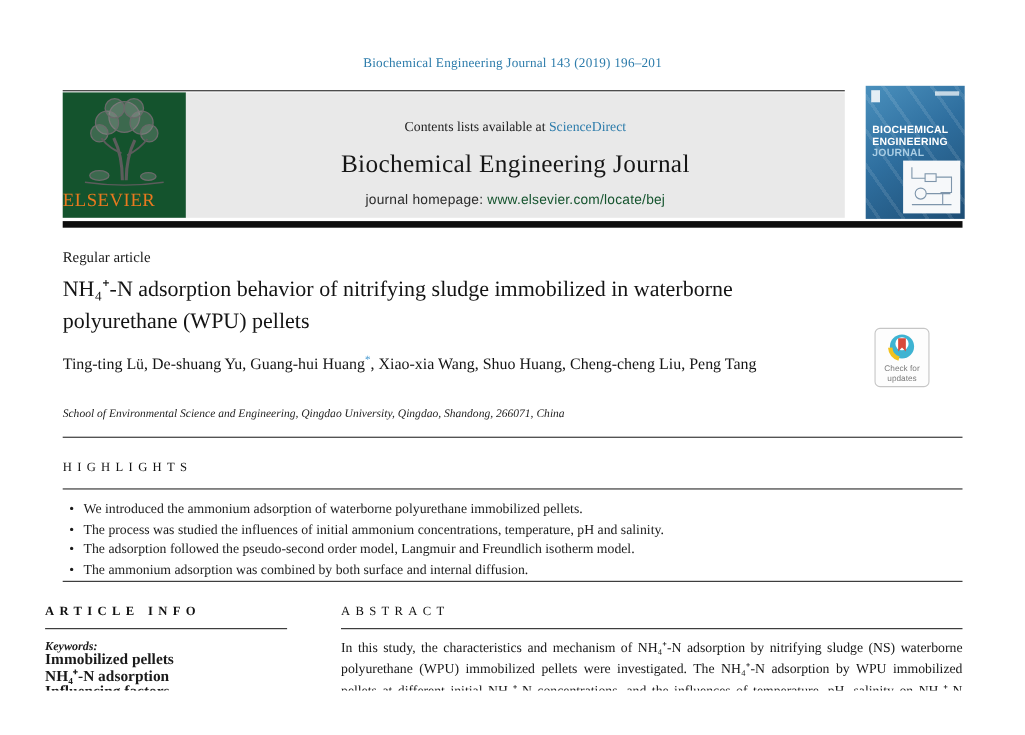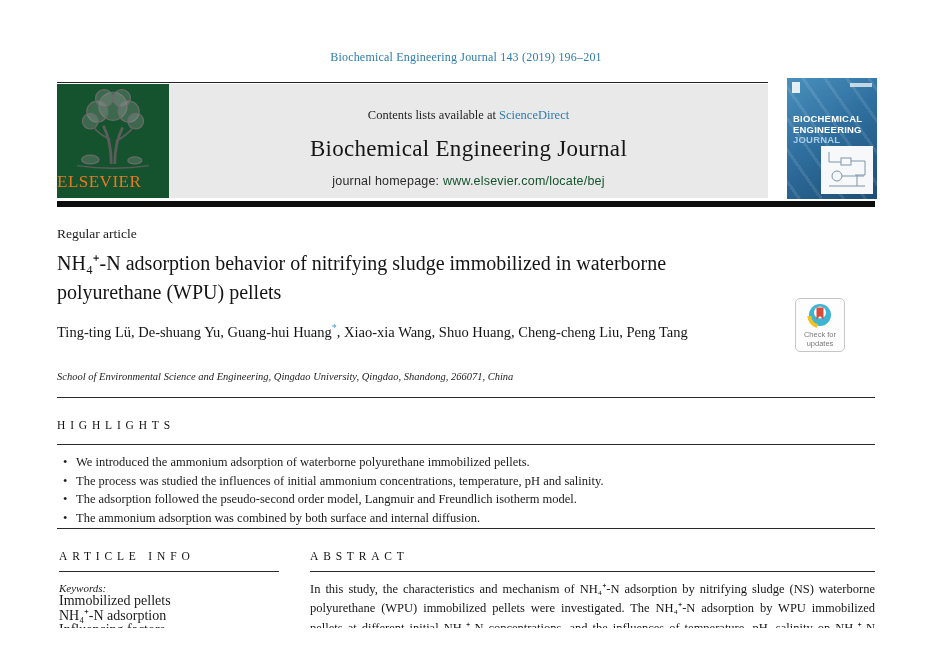--- a/index.html
+++ b/index.html
@@ -72,21 +72,21 @@
   .corr-marker { color:#4699d0; font-size:10px; vertical-align:super; cursor:pointer; }
   .affiliation { position:absolute; left:57px; top:371px; font-style:italic; font-size:10.5px; color:#222; }
   .rule { position:absolute; left:57px; width:818px; height:1px; background:#2a2a2a; }
   
   .sec-heading { font-size:11.5px; color:#111; letter-spacing:0.42em; }
   .highlights-heading { position:absolute; left:57px; top:419px; }
   .highlights-list { position:absolute; left:63px; top:453px; width:800px; list-style:none; }
   .highlights-list li { font-size:12.5px; line-height:18.5px; padding-left:13px; position:relative; }
   .highlights-list li::before { content:"\2022"; position:absolute; left:0; top:0; font-size:12.5px; }
   
-  .info-col { position:absolute; left:59px; top:550px; width:220px; }
+  .info-col { position:absolute; left:41px; top:550px; width:220px;font-weight:bold; }
   .abs-col { position:absolute; left:310px; top:550px; width:565px; }
   .col-rule { height:1px; background:#2a2a2a; margin-top:9px; }
   .keywords-label { font-style:italic; font-size:11px; margin-top:10px; }
   .keyword { font-size:14px; line-height:14.6px; }
   .abstract-text {
     margin-top:8px; font-size:12.5px; line-height:19.3px; text-align:justify; color:#161616;
   }
 </style>
 </head>
 <body>

